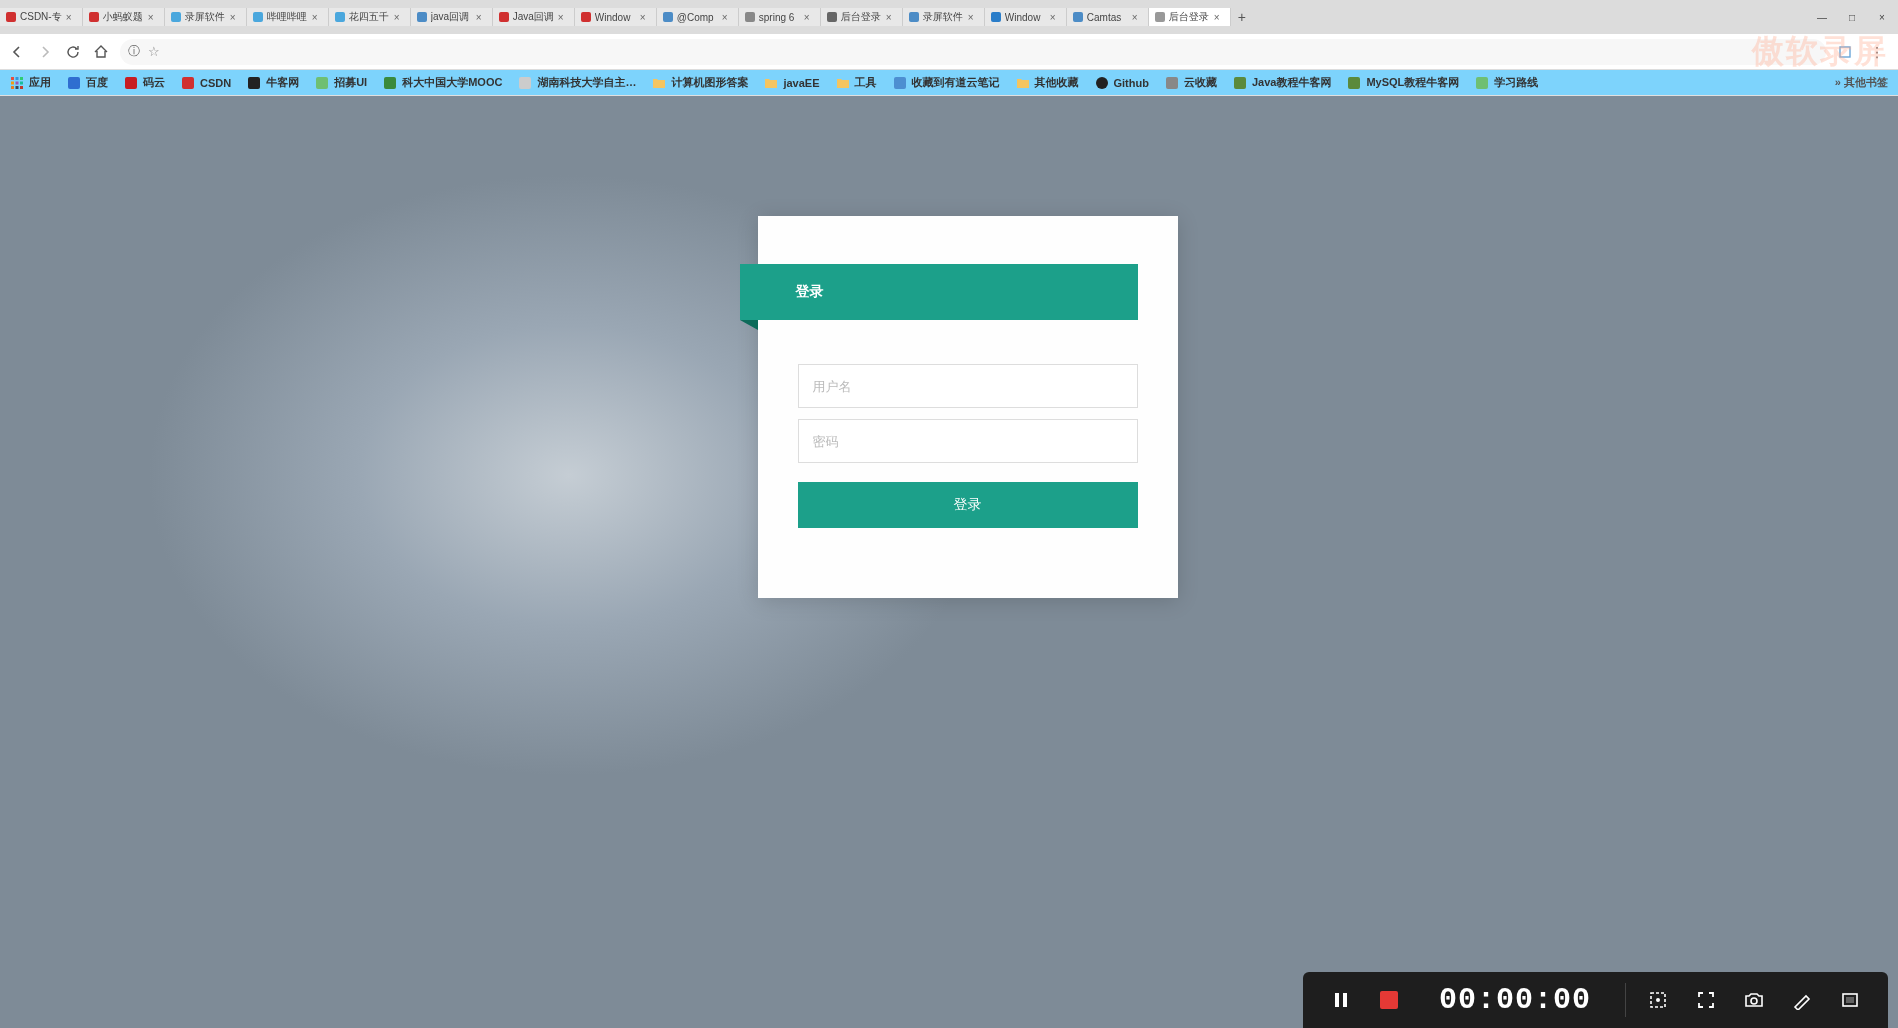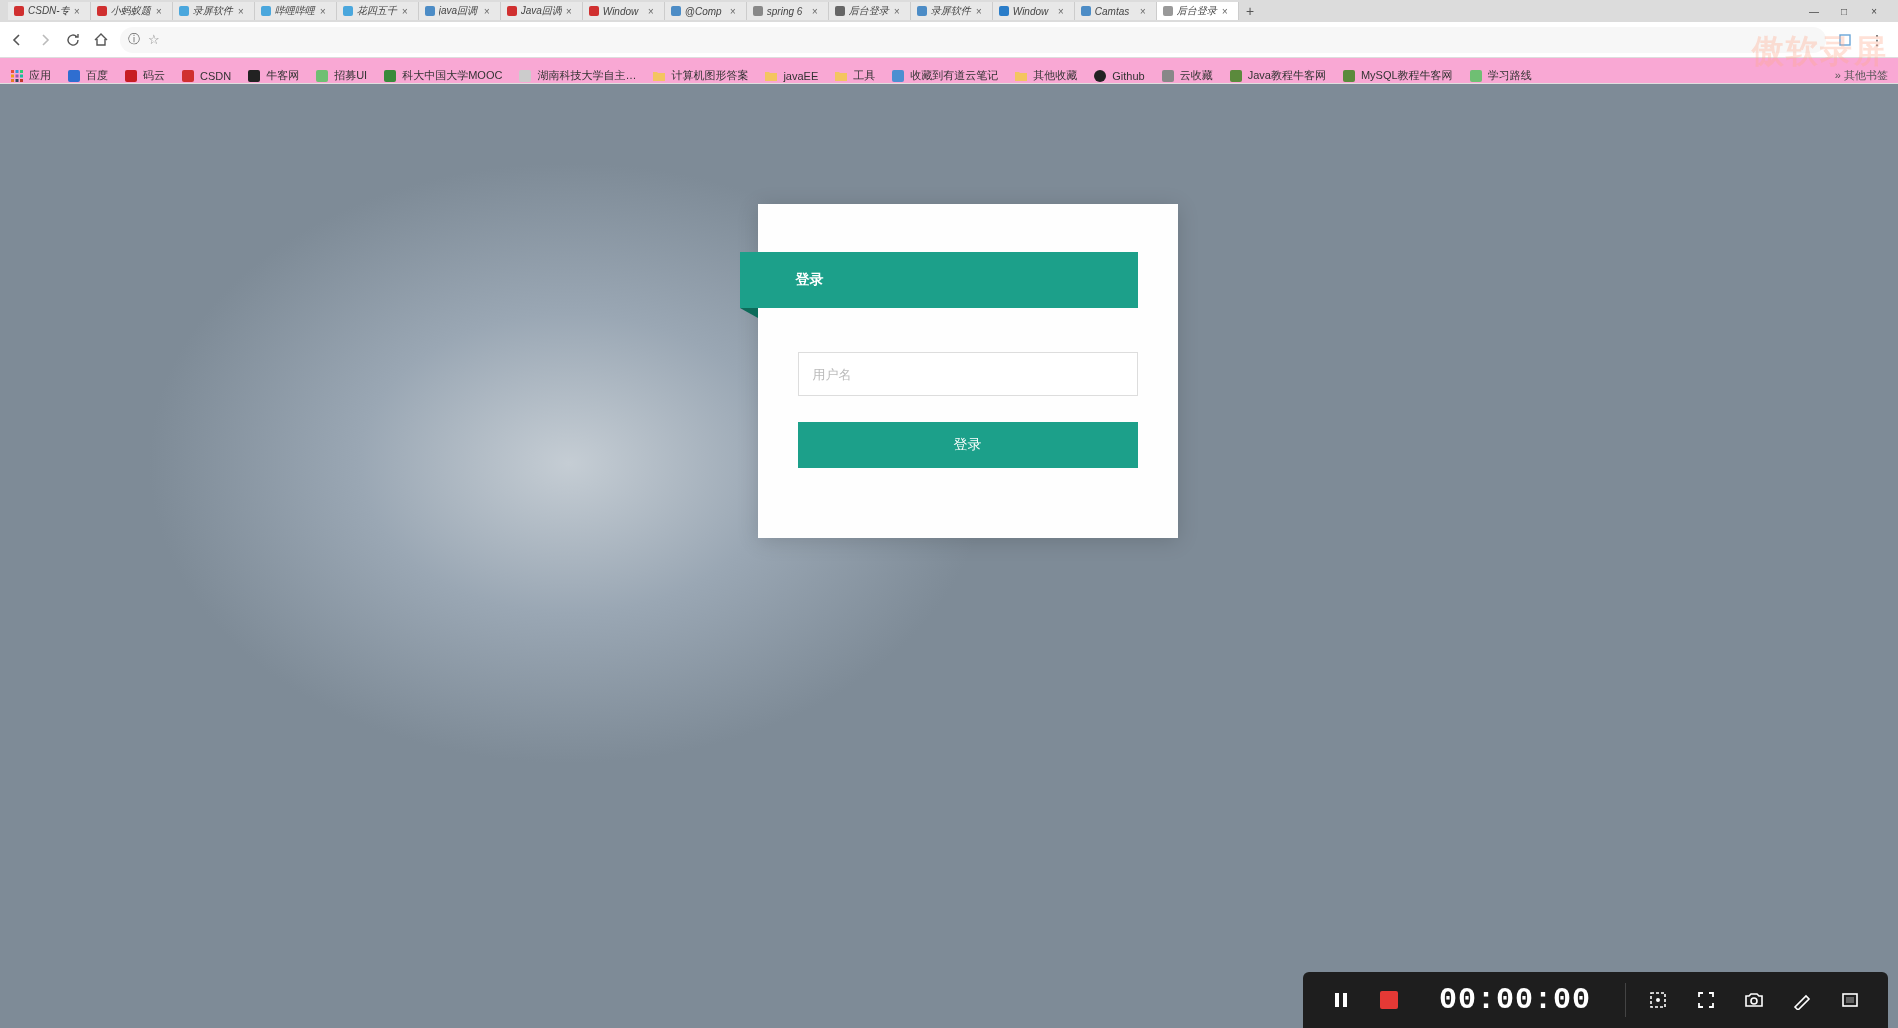--- a/index.html
+++ b/index.html
@@ -1,57 +1,57 @@
 <!DOCTYPE html>
 <html><head>
   <meta charset="utf-8">
   <style>
     * { margin: 0; padding: 0; box-sizing: border-box; font-family: "Microsoft YaHei", Arial, sans-serif; }
     body { width: 1898px; height: 1028px; overflow: hidden; background: #f0f0f0; }
 
     
-    .tab-strip { height: 22px; background: #dcdcdc; display: flex; align-items: center; padding: 0 8px; font-style: italic; }
+    .tab-strip { height: 34px; background: #dcdcdc; display: flex; align-items: center; padding: 0 0; }
     .tab { display: flex; align-items: center; height: 18px; padding: 0 6px; font-size: 10px; color: #444; background: #e8e8e8; border-right: 1px solid #ccc; min-width: 82px; max-width: 90px; cursor: pointer; gap: 4px; overflow: hidden; }
     .tab.active { background: #fff; }
     .tab-favicon { width: 10px; height: 10px; flex-shrink: 0; display: inline-block; }
     .tab-title { flex: 1; white-space: nowrap; overflow: hidden; text-overflow: ellipsis; }
     .tab-close { width: 10px; height: 10px; font-size: 10px; color: #666; flex-shrink: 0; }
     .new-tab-btn { width: 22px; height: 16px; display: flex; align-items: center; justify-content: center; font-size: 14px; color: #555; cursor: pointer; }
     .win-controls { margin-left: auto; display: flex; gap: 6px; padding-right: 4px; }
     .win-btn { width: 24px; height: 14px; display: flex; align-items: center; justify-content: center; font-size: 10px; color: #444; cursor: pointer; }
 
     
     .nav-bar { height: 36px; background: #fff; display: flex; align-items: center; padding: 0 8px; gap: 10px; border-bottom: 1px solid #ddd; }
     .nav-icon { width: 18px; height: 18px; display: flex; align-items: center; justify-content: center; color: #555; cursor: pointer; }
     .nav-icon.disabled { color: #bbb; }
     .url-field { flex: 1; height: 26px; display: flex; align-items: center; gap: 8px; padding: 0 8px; font-size: 13px; color: #333; background: #f7f7f7; border-radius: 14px; }
     .url-info-icon { font-size: 12px; color: #666; }
     .url-text { flex: 1; outline: none; border: none; background: transparent; font-size: 13px; }
     .url-star { color: #888; font-size: 13px; }
     .nav-dots { font-size: 14px; color: #555; padding: 0 6px; }
 
     
-    .bookmark-bar { height: 26px; background: #f9a8d4; display: flex; align-items: flex-end; padding: 0 10px; gap: 16px; font-size: 11px; color: #333; border-bottom: 1px solid #e0e0e0; }
+    .bookmark-bar { height: 26px; background: #7dd3fc; display: flex; align-items: center; padding: 0 10px; gap: 16px; font-size: 11px; color: #333; border-bottom: 1px solid #e0e0e0; font-weight: bold; }
     .bm-item { display: flex; align-items: center; gap: 5px; cursor: pointer; white-space: nowrap; }
     .bm-icon { width: 14px; height: 14px; display: inline-block; }
     .bm-overflow { margin-left: auto; font-size: 11px; color: #555; }
 
     
     .content-area { position: relative; width: 100%; height: calc(100% - 18px - 36px - 26px); 
       background: 
         radial-gradient(ellipse 700px 500px at 30% 40%, #c5cdd4 0%, #9aa7b4 30%, #7e8b97 60%),
         linear-gradient(135deg, #a8b0b8 0%, #7a8490 50%, #aeb6bd 100%);
       filter: blur(0.5px);
       display: flex; align-items: flex-start; justify-content: center; padding-left: 37px; }
 
     
     .login-card { position: relative; margin-top: 120px; width: 420px; background: #fefefe; padding: 48px 40px 70px; box-shadow: 0 3px 20px rgba(0,0,0,0.15); }
     .login-header { position: absolute; top: 48px; left: -18px; width: 398px; height: 56px; background: #1ca08a; display: flex; align-items: center; padding-left: 56px; color: #fff; font-size: 14px; font-weight: 600; }
     .login-header::after { content: ""; position: absolute; left: 0; bottom: -10px; width: 0; height: 0; border-top: 10px solid #0d6b5a; border-left: 18px solid transparent; }
-    .form-body { margin-top: 100px; display: flex; flex-direction: column; gap: 18px; }
+    .form-body { margin-top: 100px; display: flex; flex-direction: column; gap: 11px; }
     .text-input { width: 100%; height: 44px; border: 1px solid #ddd; padding: 0 14px; font-size: 13px; color: #333; outline: none; }
     .text-input::placeholder { color: #bbb; }
     .login-btn { width: 100%; height: 46px; background: #1ca08a; color: #fff; border: none; font-size: 14px; cursor: pointer; margin-top: 8px; }
 
     
     .watermark { position: fixed; top: 30px; right: 10px; font-size: 32px; font-weight: 700; color: rgba(255,170,140,0.35); letter-spacing: 2px; pointer-events: none; font-family: "SimHei", sans-serif; }
 
     
     .recorder { position: fixed; bottom: 0; right: 10px; height: 56px; background: #1e1e1e; display: flex; align-items: center; padding: 0 16px; gap: 4px; border-radius: 6px 6px 0 0; }
     .rec-btn { width: 44px; height: 44px; display: flex; align-items: center; justify-content: center; color: #fff; cursor: pointer; font-size: 18px; }
@@ -340,20 +340,21 @@
     <div class="bm-overflow">» <span>其他书签</span></div>
   </div>
 
 <div class="content-area">
   <div class="login-card">
     <div class="login-header">
       <span>登录</span>
     </div>
     <div class="form-body">
       <input type="text" class="text-input" placeholder="用户名" style="">
+      <input type="password" class="text-input" placeholder="密码" style="">
       <button class="login-btn">登录</button>
     </div>
   </div>
 </div>
 
 <div class="watermark">傲软录屏</div>
 
 <div class="recorder">
   <div class="rec-btn">
     <svg width="20" height="20" viewBox="0 0 20 20">

